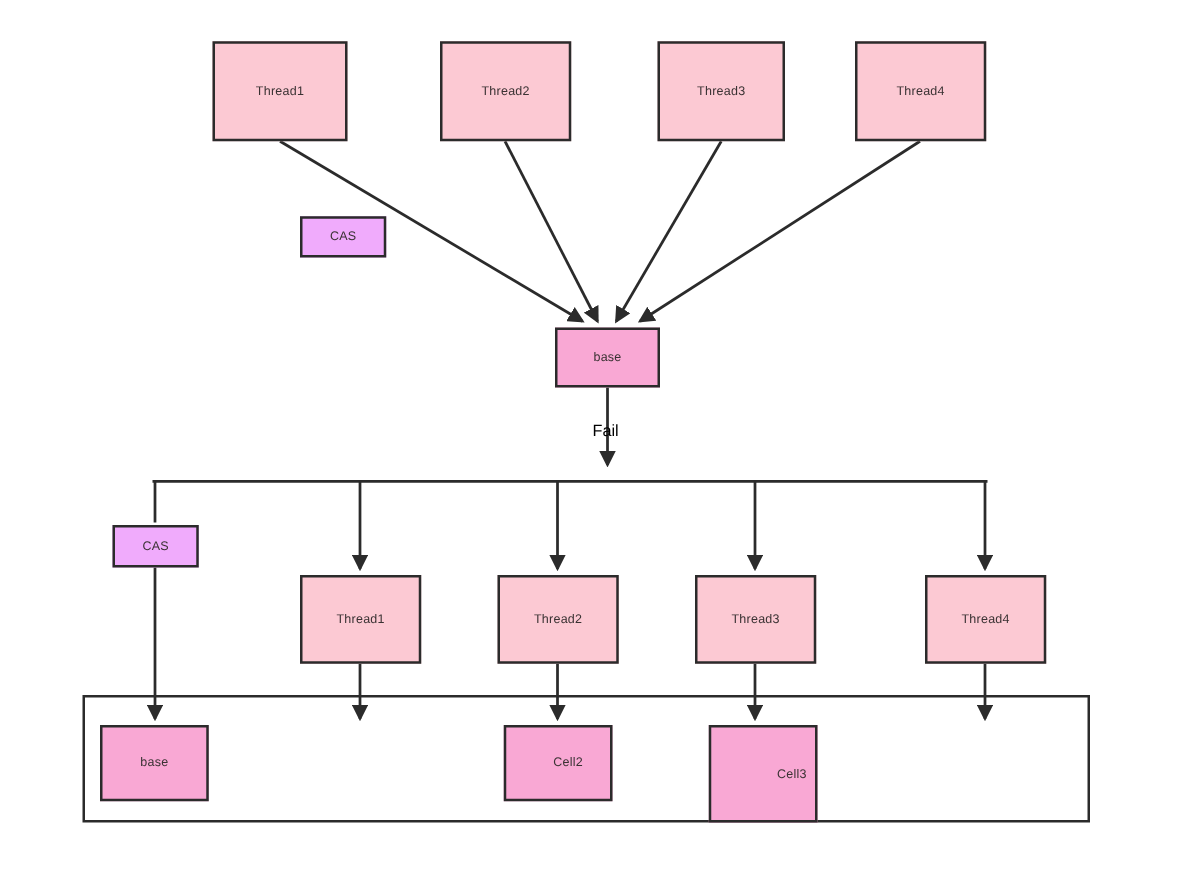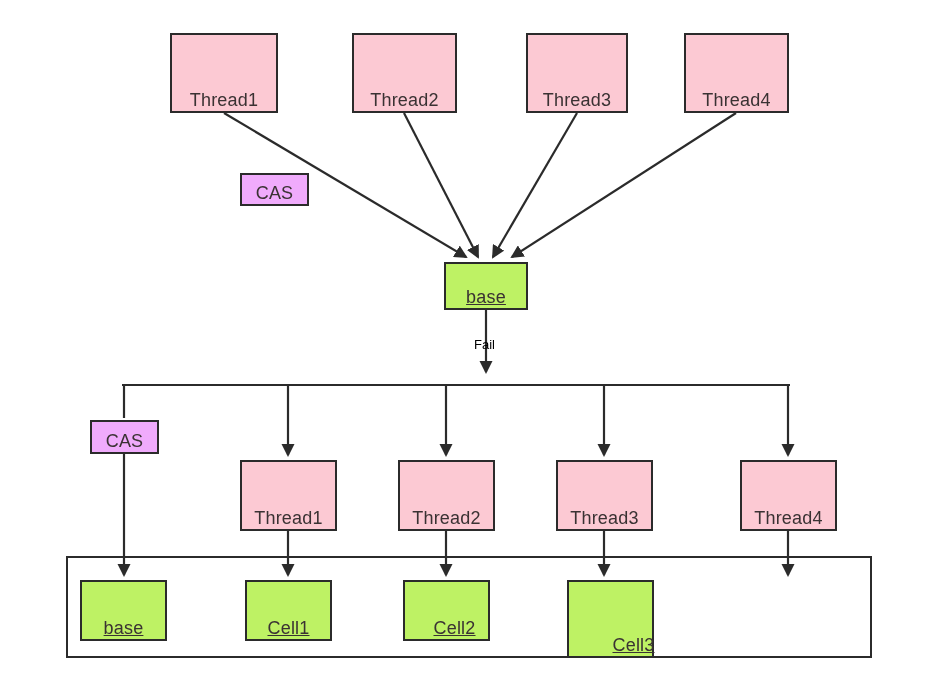--- a/index.html
+++ b/index.html
@@ -21,29 +21,29 @@
     top: 0;
     width: 948px;
     height: 700px;
     pointer-events: none;
   }
   .node {
     position: absolute;
     box-sizing: border-box;
     border: 2px solid #2b2b2b;
     display: flex;
-    align-items: flex-end;
+    align-items: center;
     justify-content: center;
-    font-size: 18px;
+    font-size: 10px;
     color: #3a3233;
     letter-spacing: 0.2px;
     z-index: 3;
   }
   .node.pink   { background: #fcc9d3; }
-  .node.orange { background: #bef264; text-decoration: underline; }
+  .node.orange { background: #f9a8d4; }
   .node.green  { background: #f0abfc; }
   .group-box {
     position: absolute;
     box-sizing: border-box;
     border: 2px solid #2b2b2b;
     background: transparent;
     z-index: 1;
   }
   .edge-label {
     position: absolute;
@@ -138,23 +138,20 @@
   </div>
   <div class="node pink" style="left:740px;top:460px;width:97px;height:71px;">
     <span>Thread4</span>
   </div>
 
   <div class="group-box" style="left:66px;top:556px;width:806px;height:102px;"></div>
 
   <div class="node orange" style="left:80px;top:580px;width:87px;height:61px;">
     <span>base</span>
   </div>
-  <div class="node orange" style="left:245px;top:580px;width:87px;height:61px;">
-    <span>Cell1</span>
-  </div>
   <div class="node orange" style="left:403px;top:580px;width:87px;height:61px;padding-left:16px;">
     <span>Cell2</span>
   </div>
   <div class="node orange" style="left:567px;top:580px;width:87px;height:78px;padding-left:46px;">
     <span>Cell3</span>
   </div>
 
 
 </div>
 

